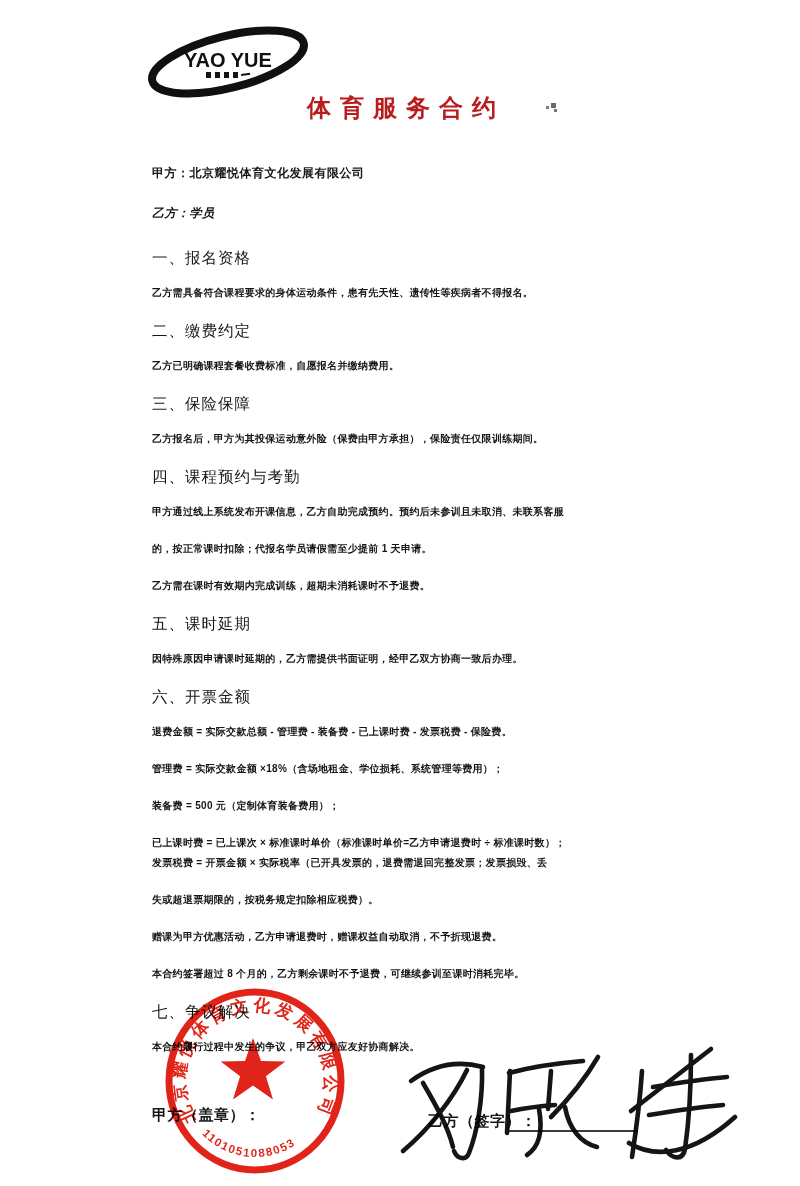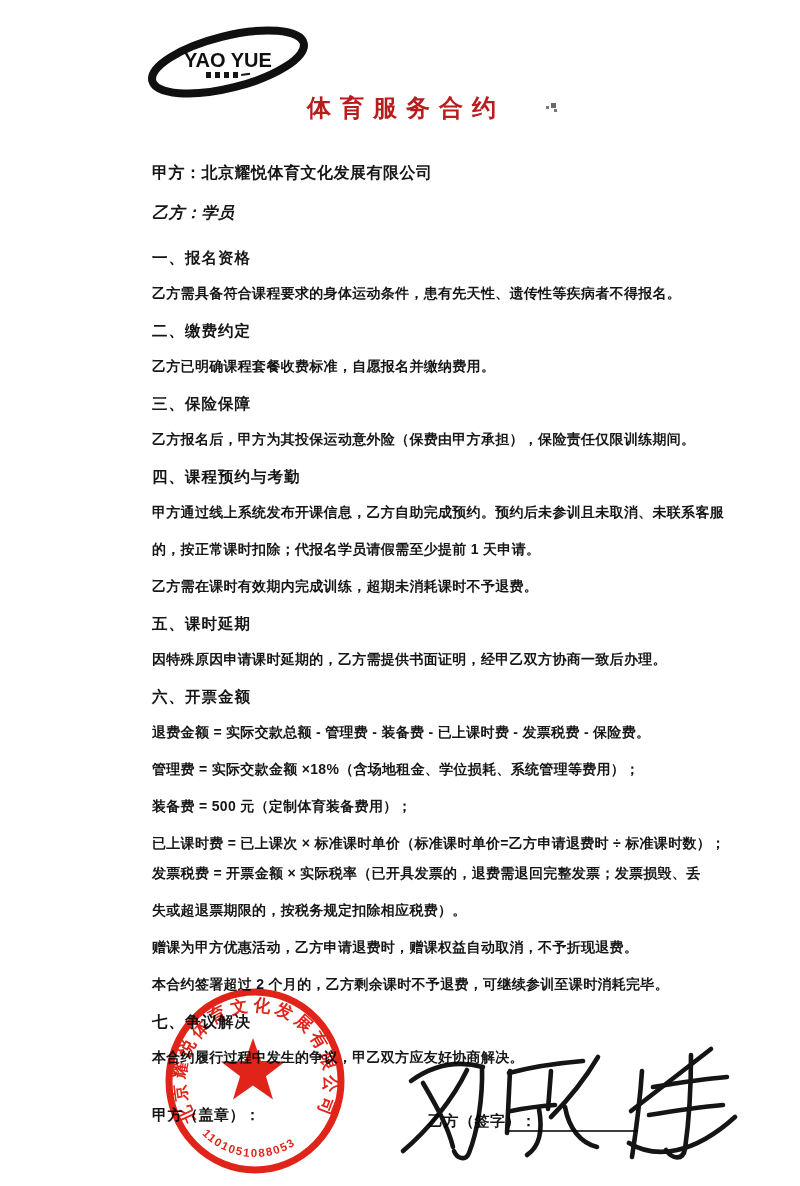--- a/index.html
+++ b/index.html
@@ -16,26 +16,26 @@
     position:absolute;top:92px;left:6px;width:800px;text-align:center;
     font-size:24px;font-weight:900;letter-spacing:9px;color:#b91c1c;
   }
   .title-artifact{
     position:absolute;left:546px;top:106px;width:3px;height:3px;background:#5a5a5a;
     box-shadow:6px -2px 0 1px #444, 8px 3px 0 0 #555;
     opacity:.8;
   }
   
   .content{position:absolute;left:152px;top:162px;width:520px;}
-  .party{font-size:16px;font-weight:700;line-height:22px;margin:0 0 18px;letter-spacing:.5px;}
+  .party{font-size:12px;font-weight:700;line-height:22px;margin:0 0 18px;letter-spacing:.5px;}
   .party.second{margin-bottom:24px;font-style:italic;}
-  h3.sec{font-size:15.5px;font-weight:700;line-height:20px;margin:12px 0 16px;letter-spacing:1px;}
+  h3.sec{font-size:15.5px;font-weight:400;line-height:20px;margin:12px 0 16px;letter-spacing:1px;}
   h3.push{margin-top:6px;}
   p.line{
-    font-size:14px;font-weight:600;line-height:18px;margin:12px 0 19px;
+    font-size:10px;font-weight:600;line-height:18px;margin:2px 0 19px;
     letter-spacing:.3px;white-space:nowrap;
   }
   p.tight{margin-bottom:2px;}
   
   .footer-label{position:absolute;font-size:15px;font-weight:700;letter-spacing:.5px;}
   .label-a{left:152px;top:1106px;}
   .label-b{left:428px;top:1112px;}
   .sign-underline{position:absolute;left:508px;top:1130px;width:130px;height:2px;background:#3c3c3c;}
   
   .seal{position:absolute;left:160px;top:986px;mix-blend-mode:multiply;opacity:.95;}
@@ -96,21 +96,21 @@
 
     <section>
       <h3 class="sec">六、开票金额</h3>
       <p class="line">退费金额 = 实际交款总额 - 管理费 - 装备费 - 已上课时费 - 发票税费 - 保险费。</p>
       <p class="line">管理费 = 实际交款金额 ×18%（含场地租金、学位损耗、系统管理等费用）；</p>
       <p class="line">装备费 = 500 元（定制体育装备费用）；</p>
       <p class="line tight">已上课时费 = 已上课次 × 标准课时单价（标准课时单价=乙方申请退费时 ÷ 标准课时数）；</p>
       <p class="line">发票税费 = 开票金额 × 实际税率（已开具发票的，退费需退回完整发票；发票损毁、丢</p>
       <p class="line">失或超退票期限的，按税务规定扣除相应税费）。</p>
       <p class="line">赠课为甲方优惠活动，乙方申请退费时，赠课权益自动取消，不予折现退费。</p>
-      <p class="line">本合约签署超过 2 个月的，乙方剩余课时不予退费，可继续参训至课时消耗完毕。</p>
+      <p class="line">本合约签署超过 8 个月的，乙方剩余课时不予退费，可继续参训至课时消耗完毕。</p>
     </section>
 
     <section>
       <h3 class="sec push">七、争议解决</h3>
       <p class="line">本合约履行过程中发生的争议，甲乙双方应友好协商解决。</p>
     </section>
   </div>
 
   <div class="footer-label label-a">甲方（盖章）：</div>
   <div class="footer-label label-b">乙方（签字）：</div>

